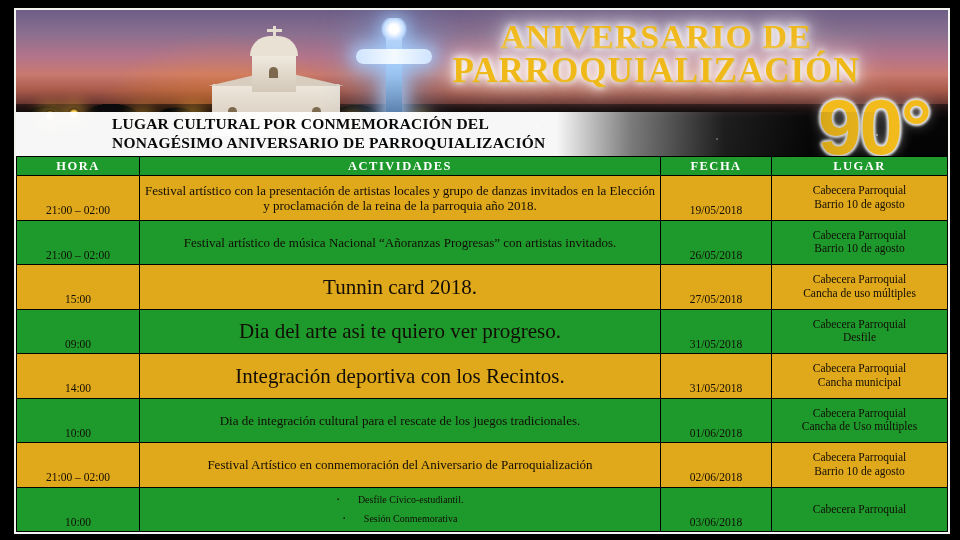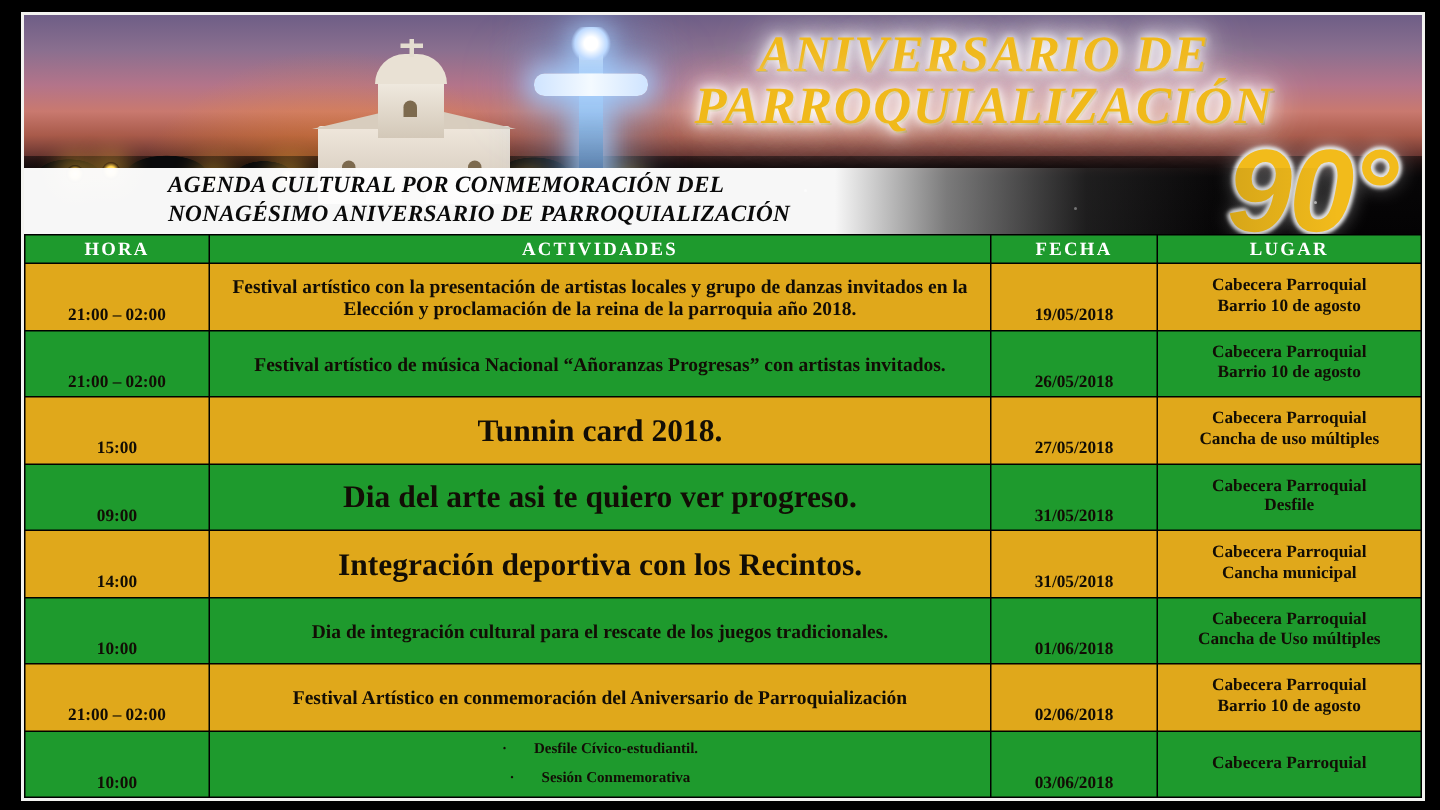--- a/index.html
+++ b/index.html
@@ -29,21 +29,20 @@
       linear-gradient(to bottom,
         #6e5e86 0%,
         #8a6f8f 16%,
         #b3748a 32%,
         #c9796f 44%,
         #a85a4a 55%,
         #5d2f2c 66%,
         #231617 76%,
         #0b0809 86%,
         #050405 100%);
-    font-style: italic;
   }
   
   #ground{
     position:absolute;left:0;right:0;bottom:0;height:52px;
     background:linear-gradient(to bottom, rgba(6,5,6,.55) 0%, #070607 28%, #040304 100%);
   }
   #treeline{
     position:absolute;left:0;width:420px;bottom:40px;height:26px;
     background:
       radial-gradient(ellipse 34px 16px at 30px 26px, #0a0a0c 60%, transparent 62%),
@@ -142,21 +141,21 @@
   col.c-lugar{width:auto;}
   th{
     background:#1E9A2D;color:#ffffff;
     font-family:"Liberation Serif", serif;
     font-weight:bold;font-size:12.5px;letter-spacing:1.5px;
     height:18px;padding:0;text-align:center;
   }
   td{
     padding:2px 4px;text-align:center;vertical-align:middle;
     font-family:"Liberation Serif", serif;
-    font-weight:bold;color:#120d05;line-height:1.16;
+    font-weight:normal;color:#120d05;line-height:1.16;
   }
   tr.gold td{background:#E0A81B;}
   tr.green td{background:#1E9A2D;}
   td.hora{font-size:11.5px;padding-top:28px;vertical-align:bottom;}
   td.act{font-size:13px;}
   td.act.big{font-size:21px;}
   td.fecha{font-size:11.5px;padding-top:12px;vertical-align:bottom;}
   td.lugar{font-size:11.5px;}
   td.lugar .l{display:block;}
   ul.bullets{margin:0;padding:0;list-style:none;text-align:center;}
@@ -205,21 +204,21 @@
     </div>
 
     <div id="bigtitle">
       <span class="l1">ANIVERSARIO DE</span>
       <span class="l2">PARROQUIALIZACIÓN</span>
     </div>
     <div id="ninety">90°</div>
 
     <div id="subband">
       <div id="subtitle">
-        <span class="s1">AGENDA CULTURAL POR CONMEMORACIÓN DEL</span>
+        <span class="s1">LUGAR CULTURAL POR CONMEMORACIÓN DEL</span>
         <span class="s2">NONAGÉSIMO ANIVERSARIO DE PARROQUIALIZACIÓN</span>
       </div>
     </div>
   </div>
 
   <div id="tablewrap">
     <table>
       <colgroup>
         <col class="c-hora">
             <col class="c-act">

